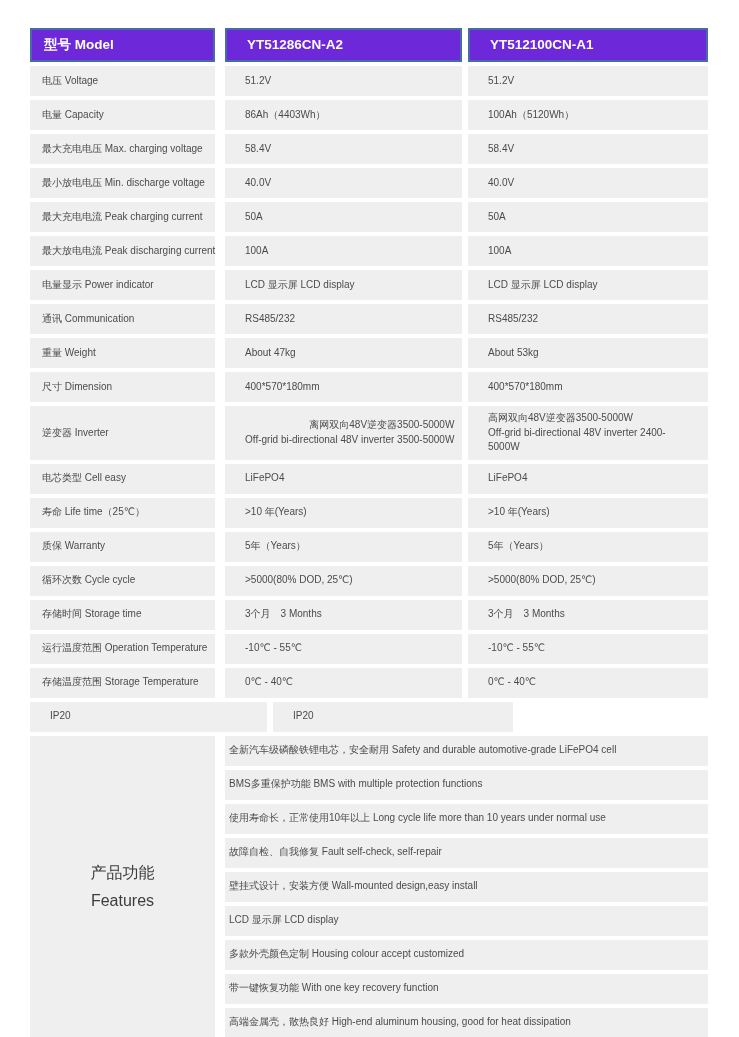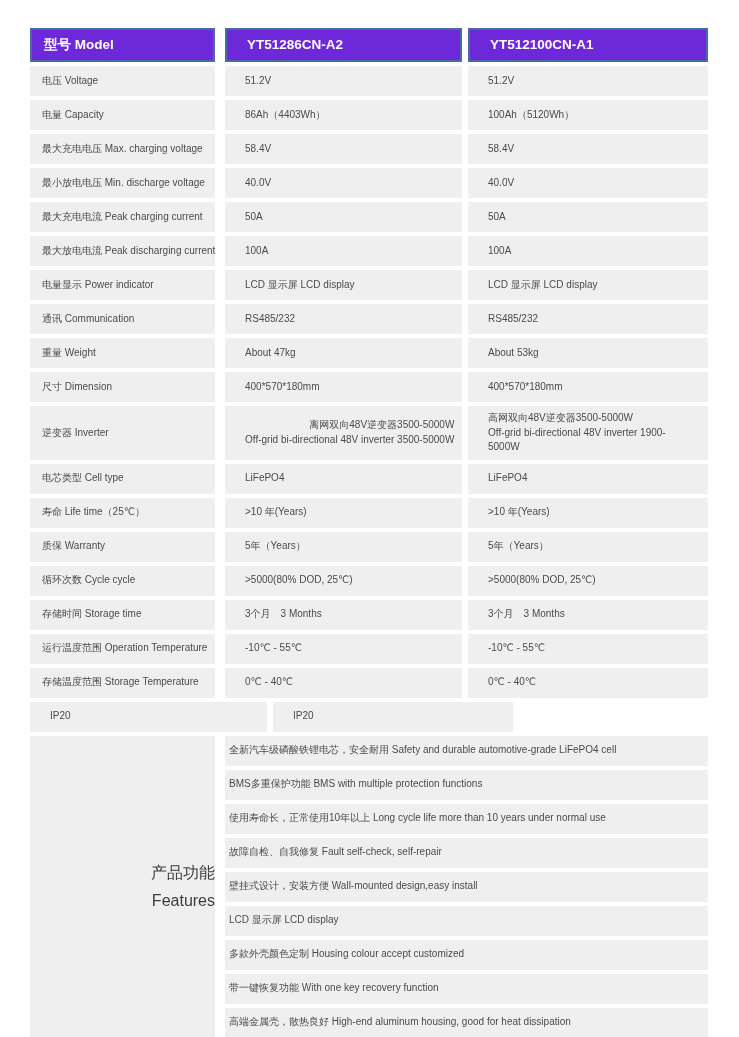--- a/index.html
+++ b/index.html
@@ -33,21 +33,21 @@
     font-weight: bold;
     font-size: 13.5px;
     min-height: 34px;
     white-space: nowrap;
   }
 
   .features-row { margin-bottom: 0; }
   .features-title {
     flex-direction: column;
     justify-content: center;
-    align-items: flex-end;
+    align-items: center;
     padding: 0;
     white-space: normal;
     font-size: 16px;
     color: #3d3d3d;
   }
   .features-title div { line-height: 1.7; }
   .features-list { display: flex; flex-direction: column; width: 483px; }
   .feature-item {
     width: 483px;
     margin-bottom: 4px;
@@ -132,25 +132,25 @@
     <div class="cell c1">尺寸 Dimension</div>
     <div class="cell c2">400*570*180mm</div>
     <div class="cell c3">400*570*180mm</div>
   </div>
 
   <div class="row">
     <div class="cell c1">逆变器 Inverter</div>
     <div class="cell c2">离网双向48V逆变器3500-5000W
 Off-grid bi-directional 48V inverter 3500-5000W</div>
     <div class="cell c3">高网双向48V逆变器3500-5000W
-Off-grid bi-directional 48V inverter 1900-5000W</div>
-  </div>
-
-  <div class="row">
-    <div class="cell c1">电芯类型 Cell type</div>
+Off-grid bi-directional 48V inverter 2400-5000W</div>
+  </div>
+
+  <div class="row">
+    <div class="cell c1">电芯类型 Cell easy</div>
     <div class="cell c2">LiFePO4</div>
     <div class="cell c3">LiFePO4</div>
   </div>
 
   <div class="row">
     <div class="cell c1">寿命 Life time（25℃）</div>
     <div class="cell c2">&gt;10 年(Years)</div>
     <div class="cell c3">&gt;10 年(Years)</div>
   </div>
 

